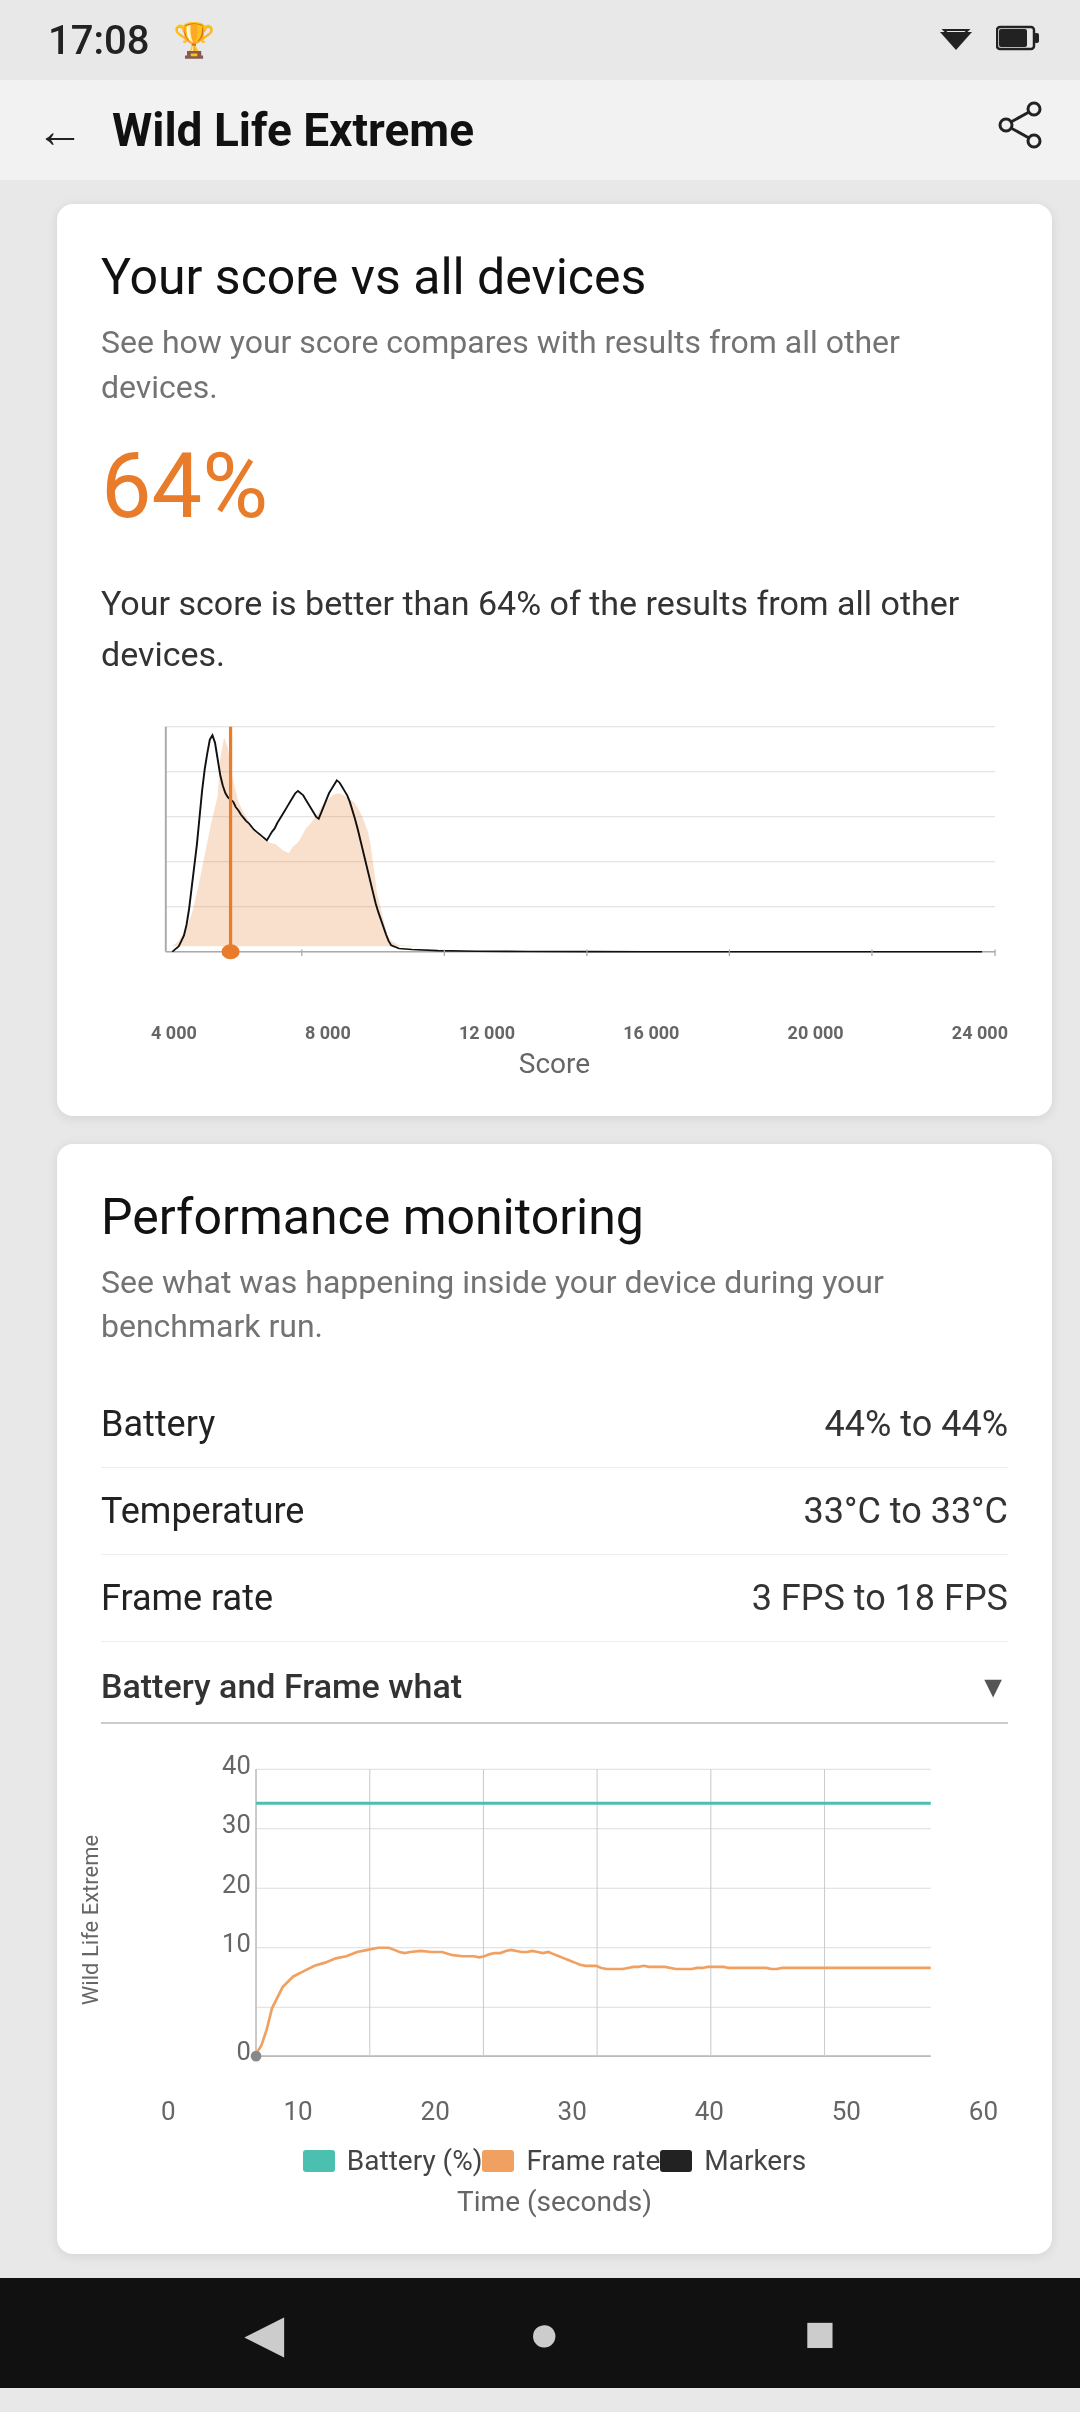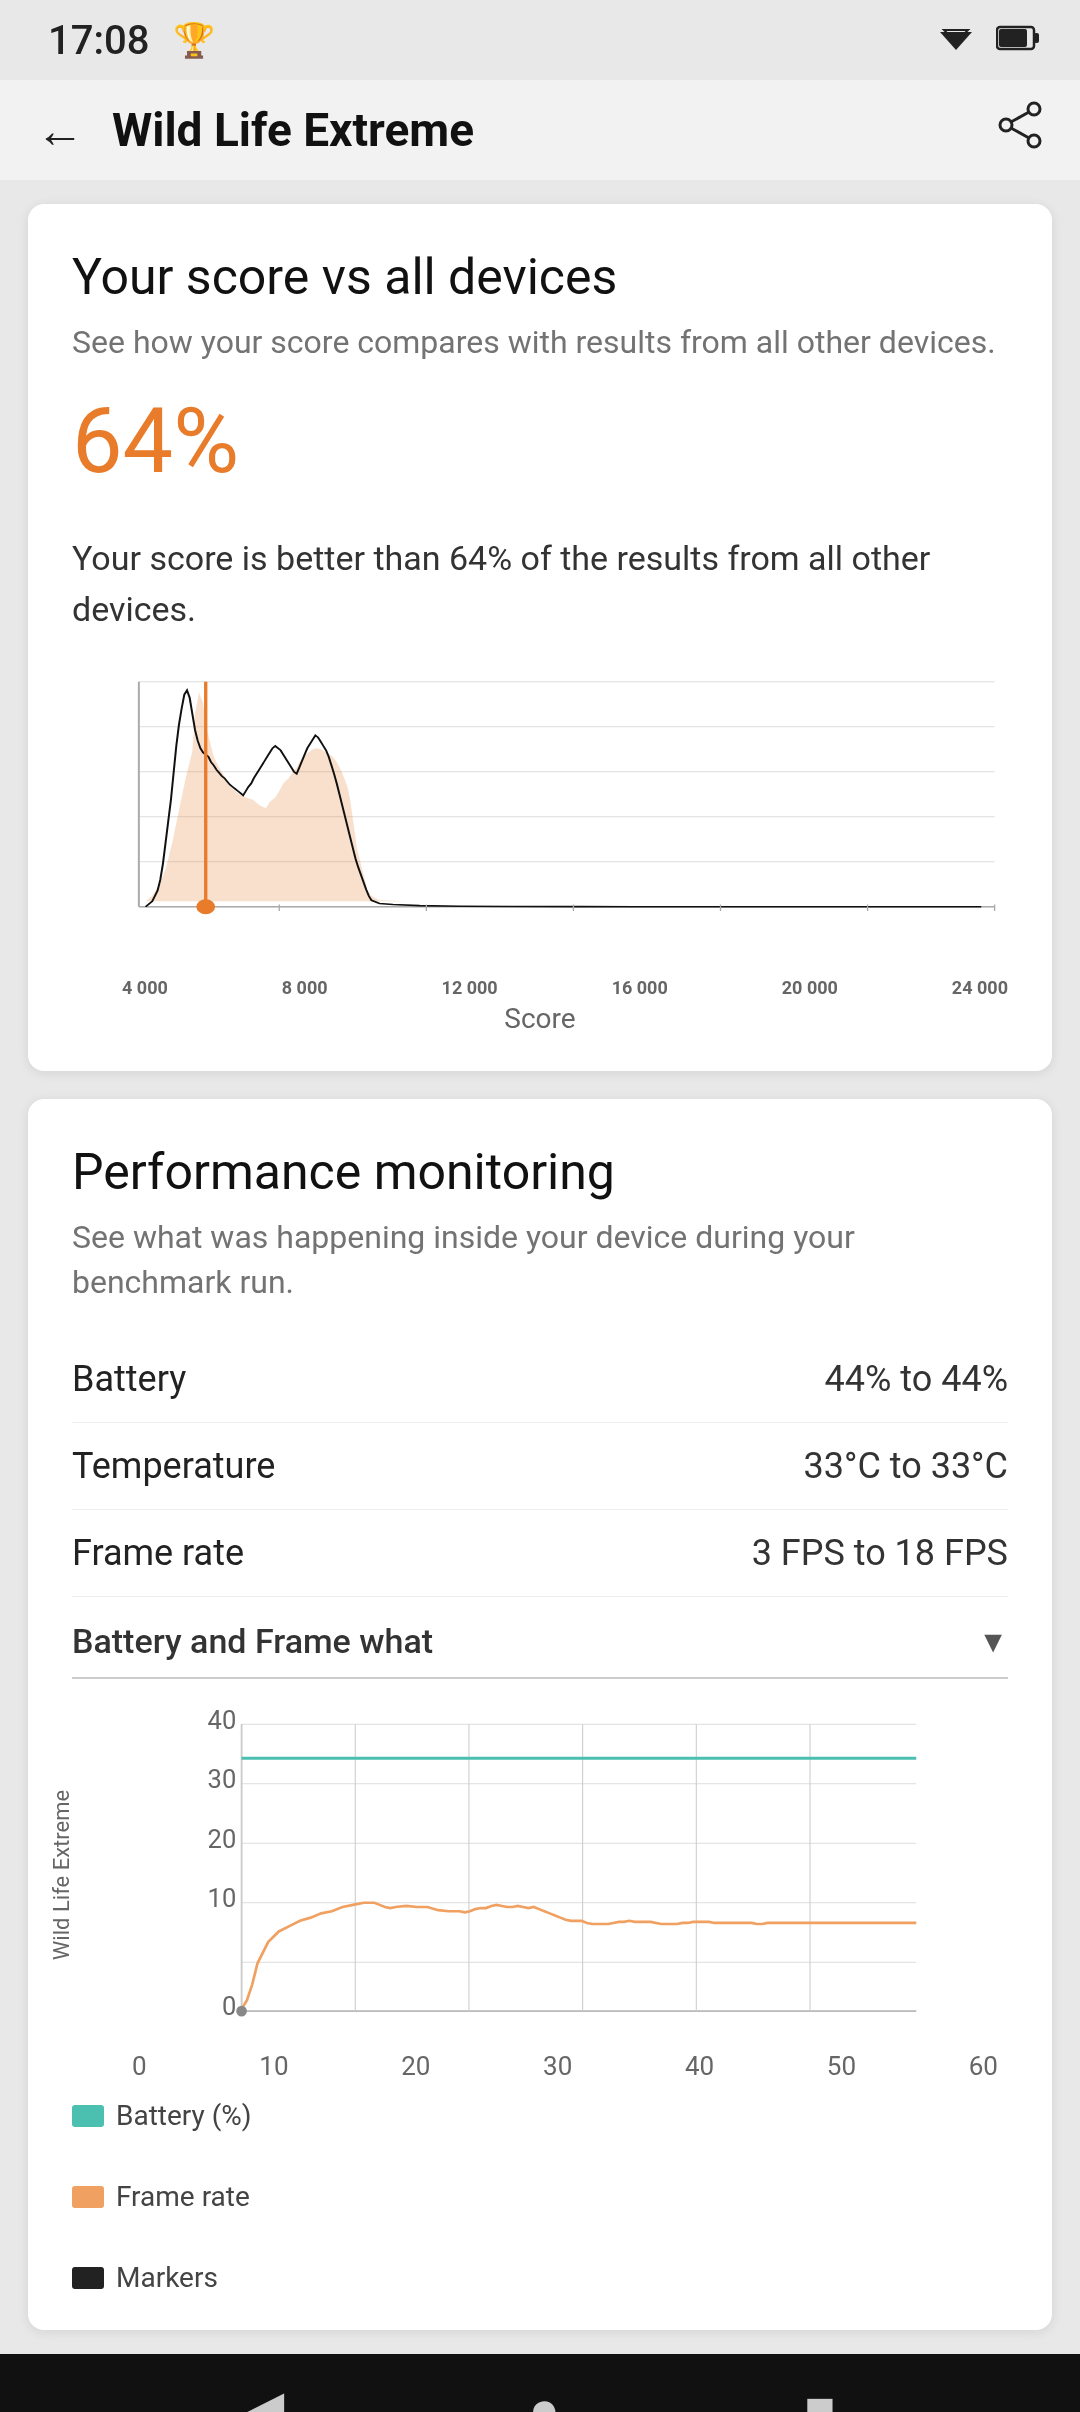--- a/index.html
+++ b/index.html
@@ -63,20 +63,21 @@
       padding: 24px 28px;
       display: flex;
       flex-direction: column;
       gap: 28px;
     }
     .card {
       background: #fff;
       border-radius: 16px;
       padding: 44px 44px 36px 44px;
       box-shadow: 0 2px 12px rgba(0,0,0,0.09);
+      margin-left: 29px;
     }
     .card-title {
       font-size: 50px;
       font-weight: 400;
       color: #111;
       margin-bottom: 14px;
     }
     .card-subtitle {
       font-size: 32px;
       color: #737373;
@@ -180,25 +181,23 @@
       margin-right: 10px;
     }
     .chart-x-title {
       text-align: center;
       font-size: 28px;
       color: #666;
       margin-top: 8px;
     }
     .legend {
       display: flex;
-      gap: 48px;
       margin-top: 18px;
       justify-content: center;
       flex-wrap: wrap;
-      flex-direction: column;
     }
     .legend-item {
       display: flex;
       align-items: center;
       gap: 12px;
       font-size: 28px;
       color: #444;
     }
     .legend-box {
       width: 32px;
@@ -396,20 +395,21 @@
         </div>
         <div class="legend-item">
           <div class="legend-box" style="background:#f0a060;"></div>
           <span>Frame rate</span>
         </div>
         <div class="legend-item">
           <div class="legend-box" style="background:#222;"></div>
           <span>Markers</span>
         </div>
       </div>
+      <div class="chart-x-title">Time (seconds)</div>
     </div>
   </div>
 
 </div>
 
 <div class="nav-bar">
   <span class="nav-icon">◀</span>
   <span class="nav-icon">●</span>
   <span class="nav-icon">■</span>
 </div>

